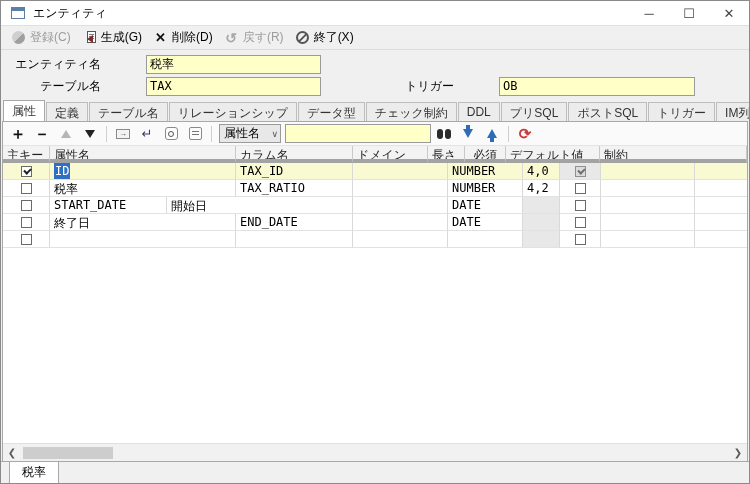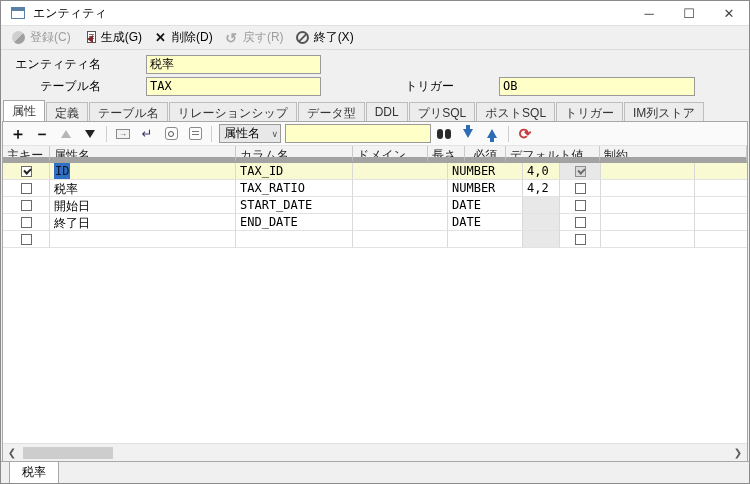--- a/index.html
+++ b/index.html
@@ -72,30 +72,30 @@
   .arrow-dn { width:0; height:0; border-left:5px solid transparent; border-right:5px solid transparent; border-top:9px solid #2e6db5; position:relative; }
   .arrow-dn::before { content:""; position:absolute; left:-2px; top:-13px; width:4px; height:5px; background:#2e6db5; }
   .arrow-up { width:0; height:0; border-left:5px solid transparent; border-right:5px solid transparent; border-bottom:9px solid #2e6db5; position:relative; }
   .arrow-up::before { content:""; position:absolute; left:-2px; top:8px; width:4px; height:5px; background:#2e6db5; }
   .refresh { font-size:15px; font-weight:bold; color:#c83c3c; line-height:1; }
 
   
   .grid { flex:1; overflow:hidden; display:flex; flex-direction:column; font-family:"DejaVu Sans Mono", monospace; }
   .grow { display:flex; height:17px; flex:0 0 auto; }
   .gcell { border-right:1px solid #d9d9d9; border-bottom:1px solid #e2e2e2; padding:1px 4px 0 4px; overflow:hidden; white-space:nowrap; }
-  .ghead .gcell { background:#f3f3f3; border-right:1px solid #c9c9c9; border-bottom:6px solid #a3a3a3; font-family:"Liberation Sans", sans-serif; color:#222; }
+  .ghead .gcell { background:#f3f3f3; border-right:1px solid #c9c9c9; border-bottom:4px solid #a3a3a3; font-family:"Liberation Sans", sans-serif; color:#222; }
   .c0 { width:47px; display:flex; justify-content:center; align-items:center; }
   .ghead .c0 { display:block; text-align:left; }
   .c1 { width:186px; } .c2 { width:117px; } .c3 { width:95px; } .c4 { width:75px; }
   .c5 { width:37px; } .c6 { width:41px; display:flex; justify-content:center; align-items:center; }
   .ghead .c6 { display:block; text-align:center; }
   .c7 { width:94px; } .c8 { flex:1; border-right:none; }
   .row-sel .gcell { background:#fafad2; }
   .cell-gray { background:#e8e8e8 !important; }
-  .sel-text { background:#2f6fc4; color:#0f172a; padding:4px 1px; }
+  .sel-text { background:#2f6fc4; color:#ffffff; padding:4px 1px; }
   .cbx { width:11px; height:11px; border:1px solid #6a6a6a; background:#fff; position:relative; }
   .cbx.checked::after { content:""; position:absolute; left:2px; top:1px; width:5px; height:3px; border-left:2px solid #222; border-bottom:2px solid #222; transform:rotate(-45deg); }
   .cbx.disabled { background:#dcdcdc; border-color:#8f8f8f; }
   .cbx.disabled.checked::after { border-color:#6e6e6e; }
   .grid-filler { flex:1; background:#fff; }
 
   
   .hscroll { height:18px; background:#f1f1f1; border-top:1px solid #e0e0e0; display:flex; align-items:center; flex:0 0 auto; }
   .scroll-arrow { width:18px; height:18px; display:flex; align-items:center; justify-content:center; color:#5a5a5a; font-size:10px; }
   .scroll-track { flex:1; height:18px; position:relative; }
@@ -163,20 +163,21 @@
       <input class="txt w2" value="OB" style="">
     </div>
   </div>
 
   <div class="tabbar">
     <span class="tab active">属性</span>
     <span class="tab">定義</span>
     <span class="tab">テーブル名</span>
     <span class="tab">リレーションシップ</span>
     <span class="tab">データ型</span>
+    <span class="tab">チェック制約</span>
     <span class="tab">DDL</span>
     <span class="tab">プリSQL</span>
     <span class="tab">ポストSQL</span>
     <span class="tab">トリガー</span>
     <span class="tab">IM列ストア</span>
   </div>
 
   <div class="panel">
 
     <div class="grid-toolbar">
@@ -269,22 +270,22 @@
             <span class="cbx"></span>
           </span>
         <span class="gcell c7"></span>
         <span class="gcell c8"></span>
       </div>
 
       <div class="grow">
         <span class="gcell c0">
             <span class="cbx"></span>
           </span>
+        <span class="gcell c2">START_DATE</span>
         <span class="gcell c1">開始日</span>
-        <span class="gcell c2">START_DATE</span>
         <span class="gcell c3"></span>
         <span class="gcell c4">DATE</span>
         <span class="gcell c5 cell-gray"></span>
         <span class="gcell c6">
             <span class="cbx"></span>
           </span>
         <span class="gcell c7"></span>
         <span class="gcell c8"></span>
       </div>
 

